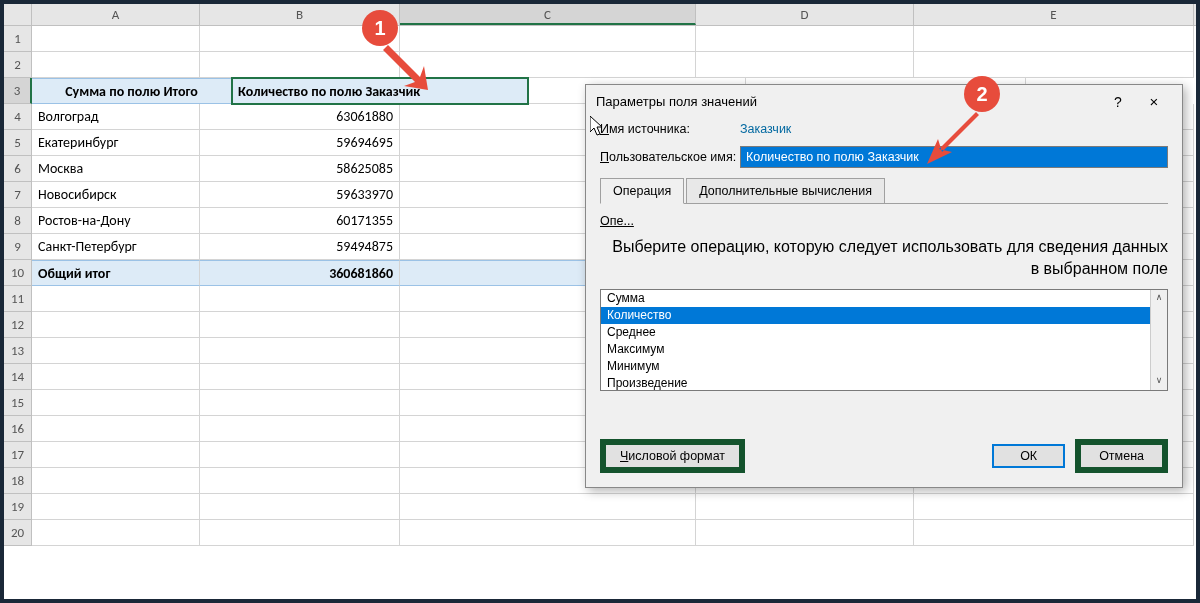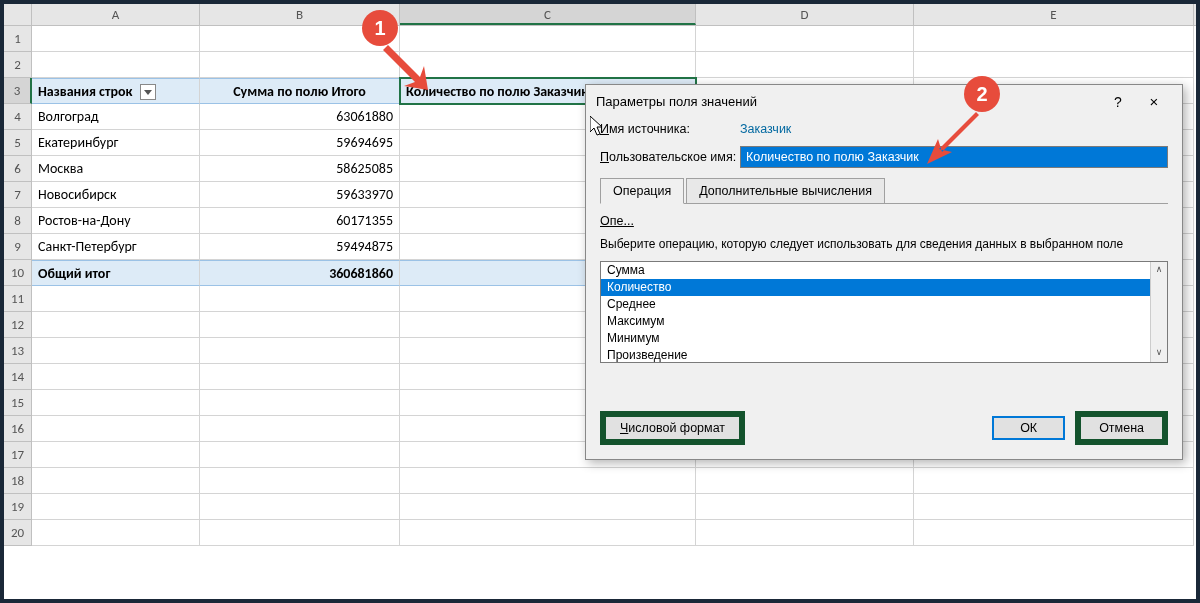--- a/index.html
+++ b/index.html
@@ -200,24 +200,25 @@
       background: #e8e8e8;
     }
     .op-title {
       font-weight: normal;
       text-decoration: underline;
       text-decoration-style: solid;
       margin-bottom: 8px;
       font-size: 12.5px;
     }
     .op-desc {
-      font-size: 12px;
+      font-size: 16px;
       color: #000;
       line-height: 1.4;
       margin-bottom: 8px;
+      text-align: right;
     }
     .listbox-wrap {
       display: flex;
       border: 1px solid #7a7a7a;
       background: #fff;
       height: 102px;
     }
     .listbox {
       flex: 1;
       overflow: hidden;
@@ -345,24 +346,20 @@
 
     <div class="row">
         <div class="cell A"></div>
         <div class="cell B"></div>
         <div class="cell C"></div>
         <div class="cell D"></div>
         <div class="cell E"></div>
       </div>
 
     <div class="row">
-      <div class="cell A pivot-header">
-        <span>Названия строк</span>
-        <span class="filter-btn"></span>
-      </div>
       <div class="cell B pivot-header" style="text-align:center;">Сумма по полю Итого</div>
       <div class="cell C pivot-header active-cell">Количество по полю Заказчик</div>
       <div class="cell D active-cell-right-edge" style="border-left:none;"></div>
       <div class="cell E"></div>
     </div>
 
     <div class="row">
         <div class="cell A">Волгоград</div>
         <div class="cell B">63061880</div>
         <div class="cell C"></div>

